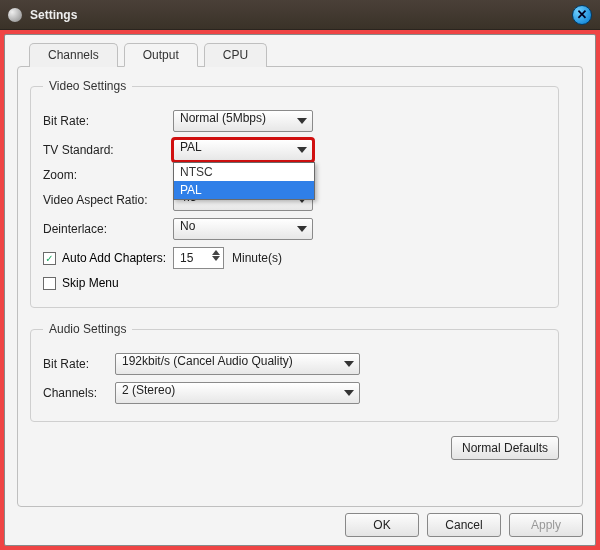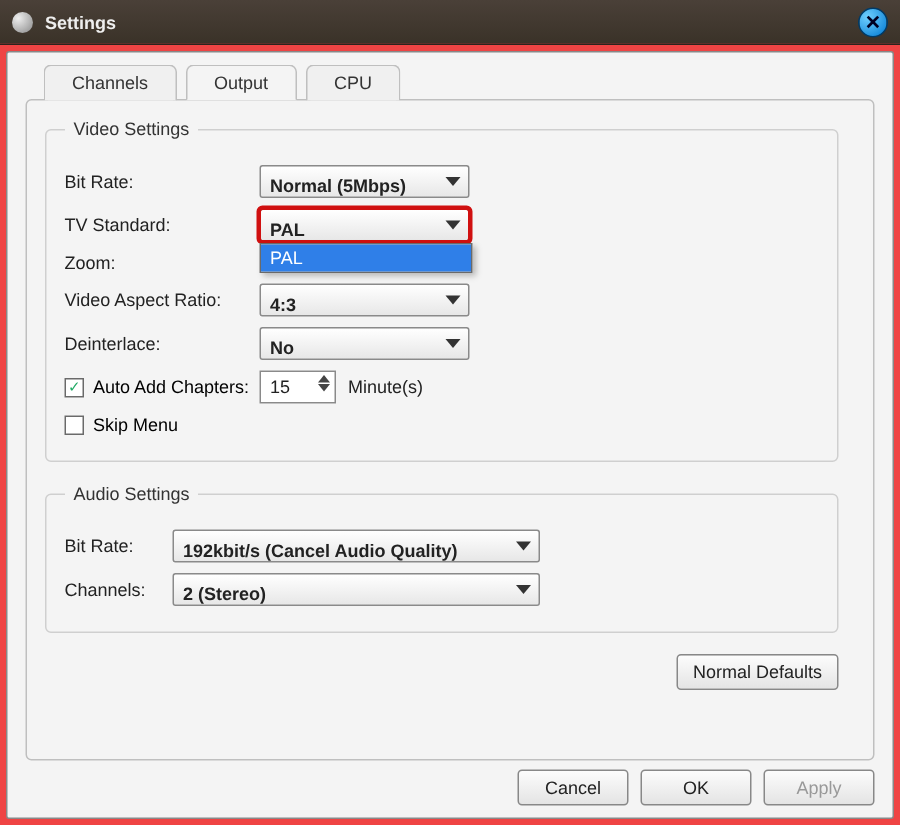--- a/index.html
+++ b/index.html
@@ -104,26 +104,25 @@
   .row .lbl {
     width: 130px;
     color: #222;
   }
   .select {
     height: 22px;
     border: 1px solid #8a8a8a;
     background: linear-gradient(to bottom, #ffffff, #e7e7e7);
     border-radius: 2px;
     display: flex;
-    align-items: flex-end;
+    align-items: flex-start;
     padding: 0 20px 0 6px;
     position: relative;
     cursor: pointer;
     color: #222;
-    font-weight: bold;
   }
   .select .arrow {
     position: absolute; right: 5px; top: 50%;
     transform: translateY(-50%);
     width: 0; height: 0;
     border-left: 5px solid transparent;
     border-right: 5px solid transparent;
     border-top: 6px solid #333;
   }
   .select.w1 { width: 140px; }
@@ -239,20 +238,21 @@
           </div>
         </div>
 
         <div class="row">
           <div class="lbl">TV Standard:</div>
           <div class="select w1 highlight">
             <span>PAL</span>
             <span class="arrow"></span>
           </div>
           <div class="dropdown-list">
+            <div class="opt">NTSC</div>
             <div class="opt sel">PAL</div>
           </div>
         </div>
 
         <div class="row">
           <div class="lbl">Zoom:</div>
         </div>
 
         <div class="row">
           <div class="lbl">Video Aspect Ratio:</div>
@@ -308,18 +308,18 @@
           </div>
         </div>
       </fieldset>
 
       <div class="restore-row">
         <div class="btn">Normal Defaults</div>
       </div>
     </div>
 
     <div class="btnbar">
+      <div class="btn">OK</div>
       <div class="btn">Cancel</div>
-      <div class="btn">OK</div>
       <div class="btn disabled">Apply</div>
     </div>
   </div>
 </div>
 
 </body></html>

